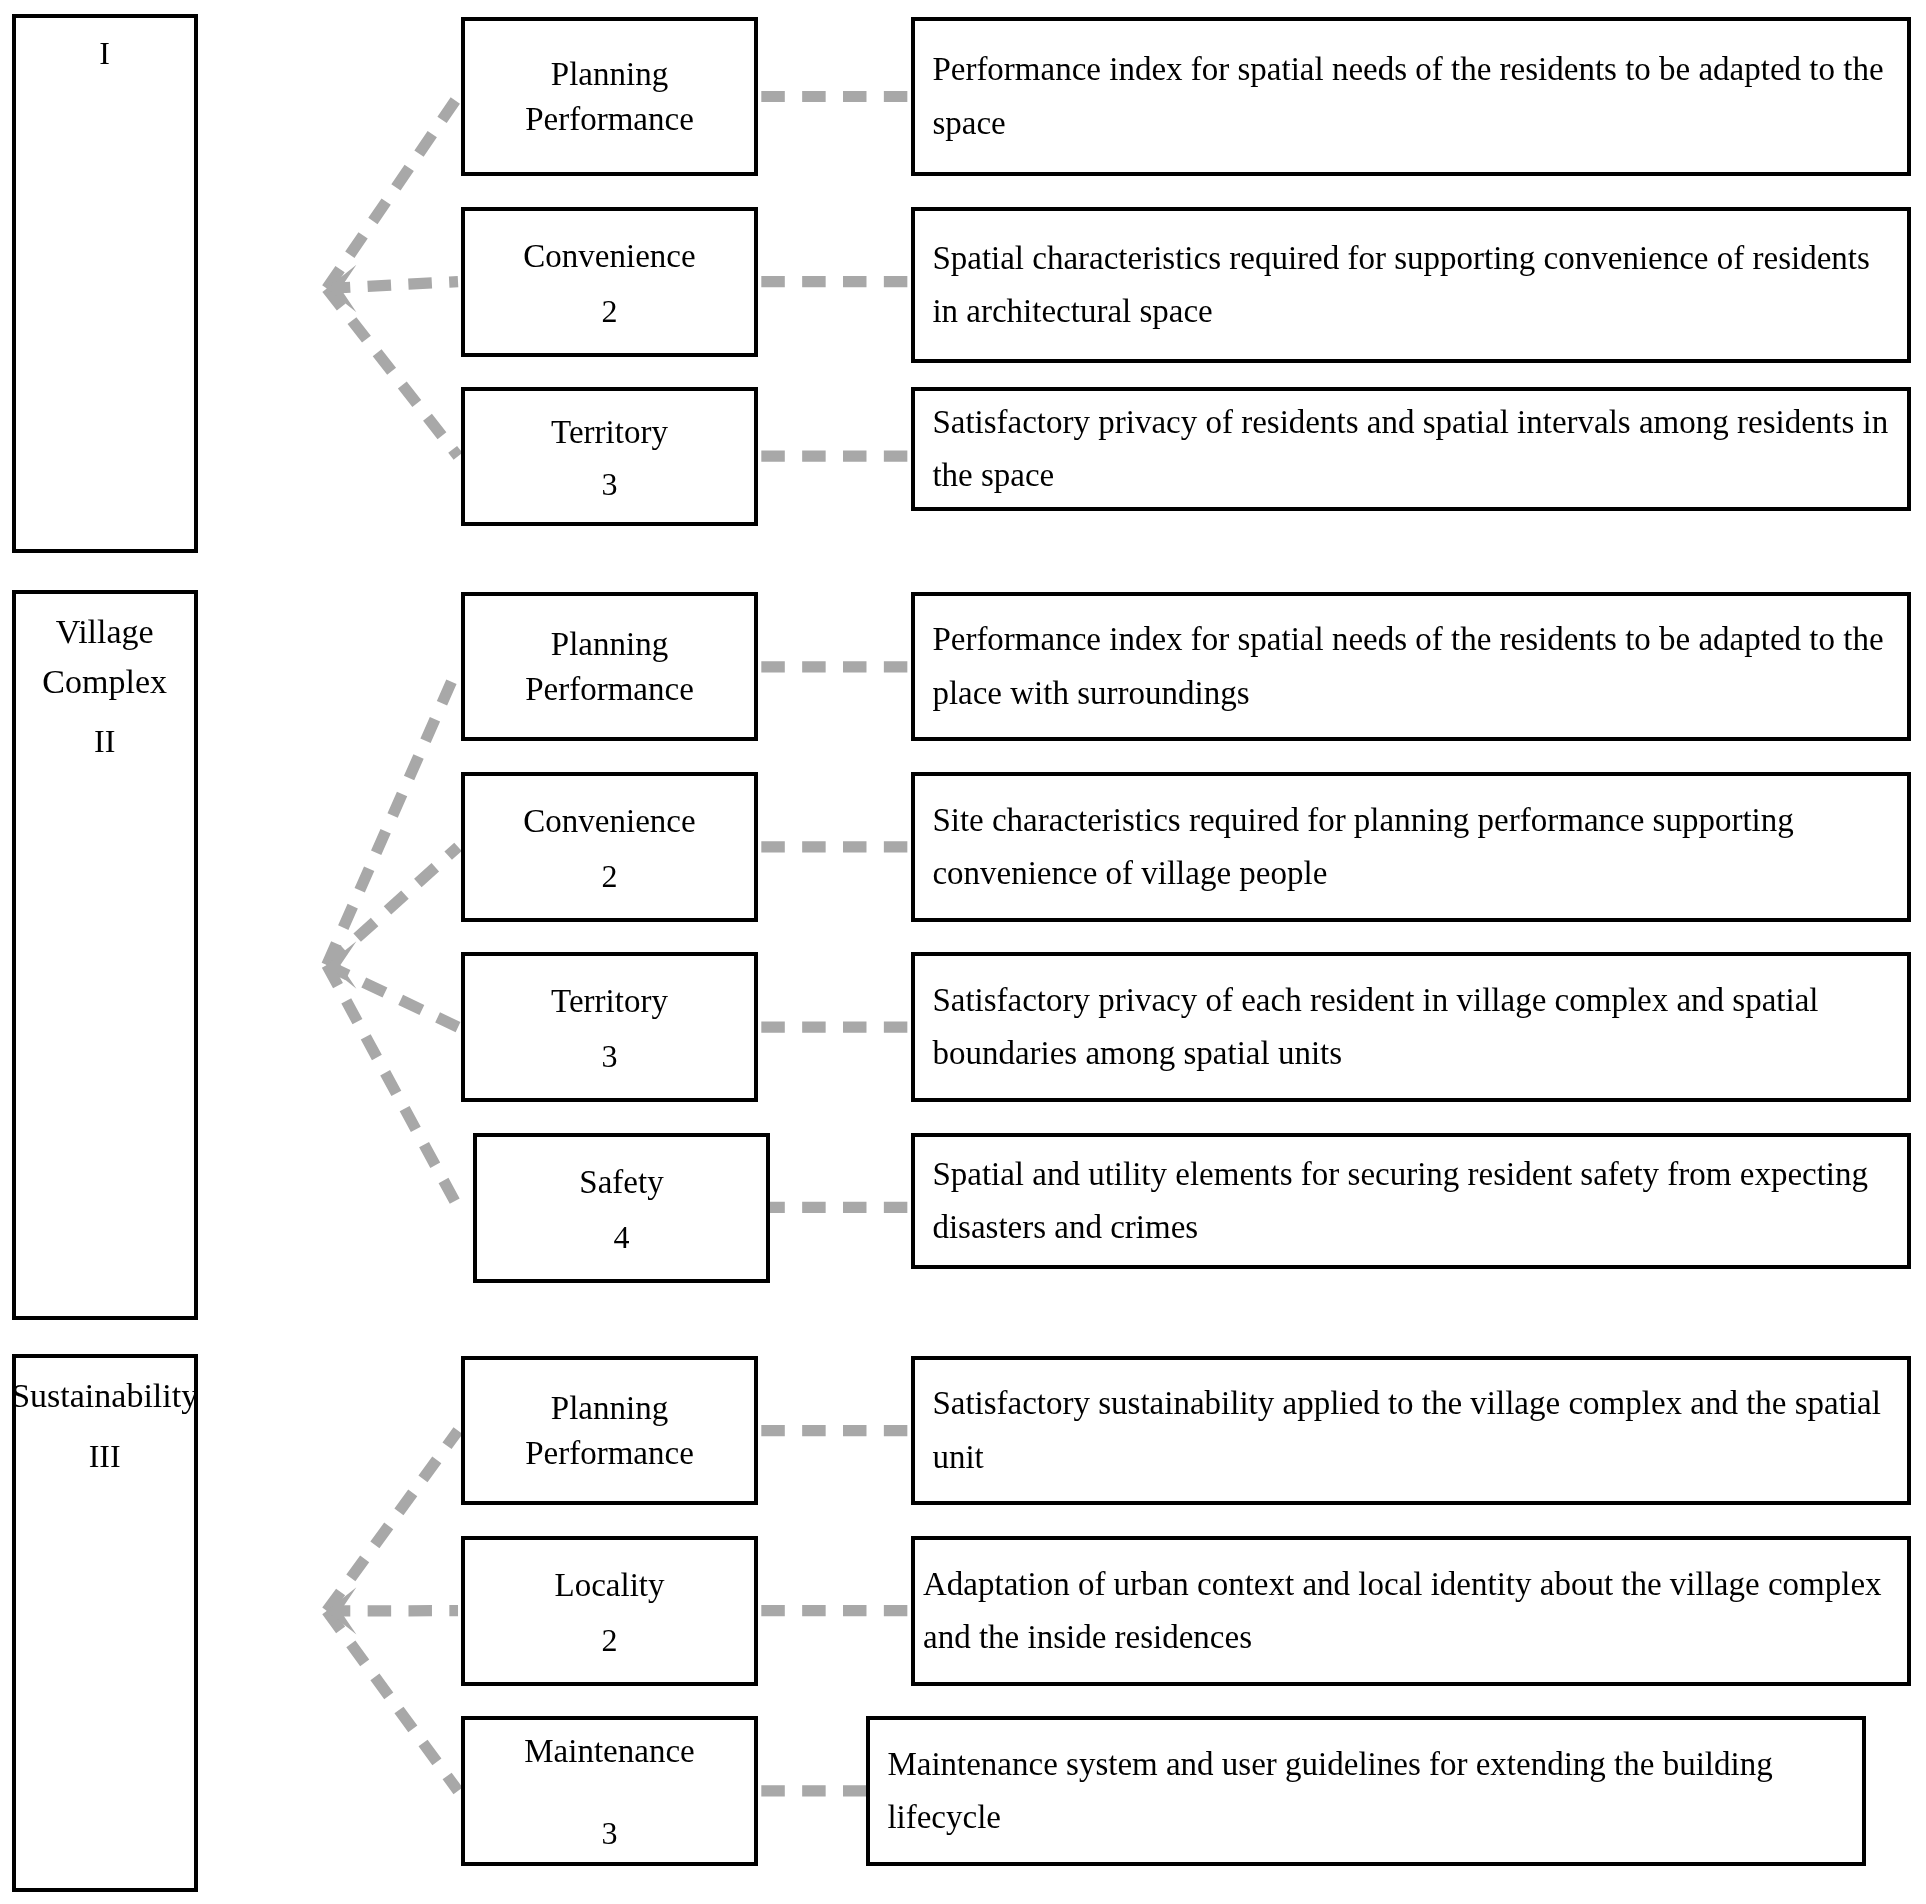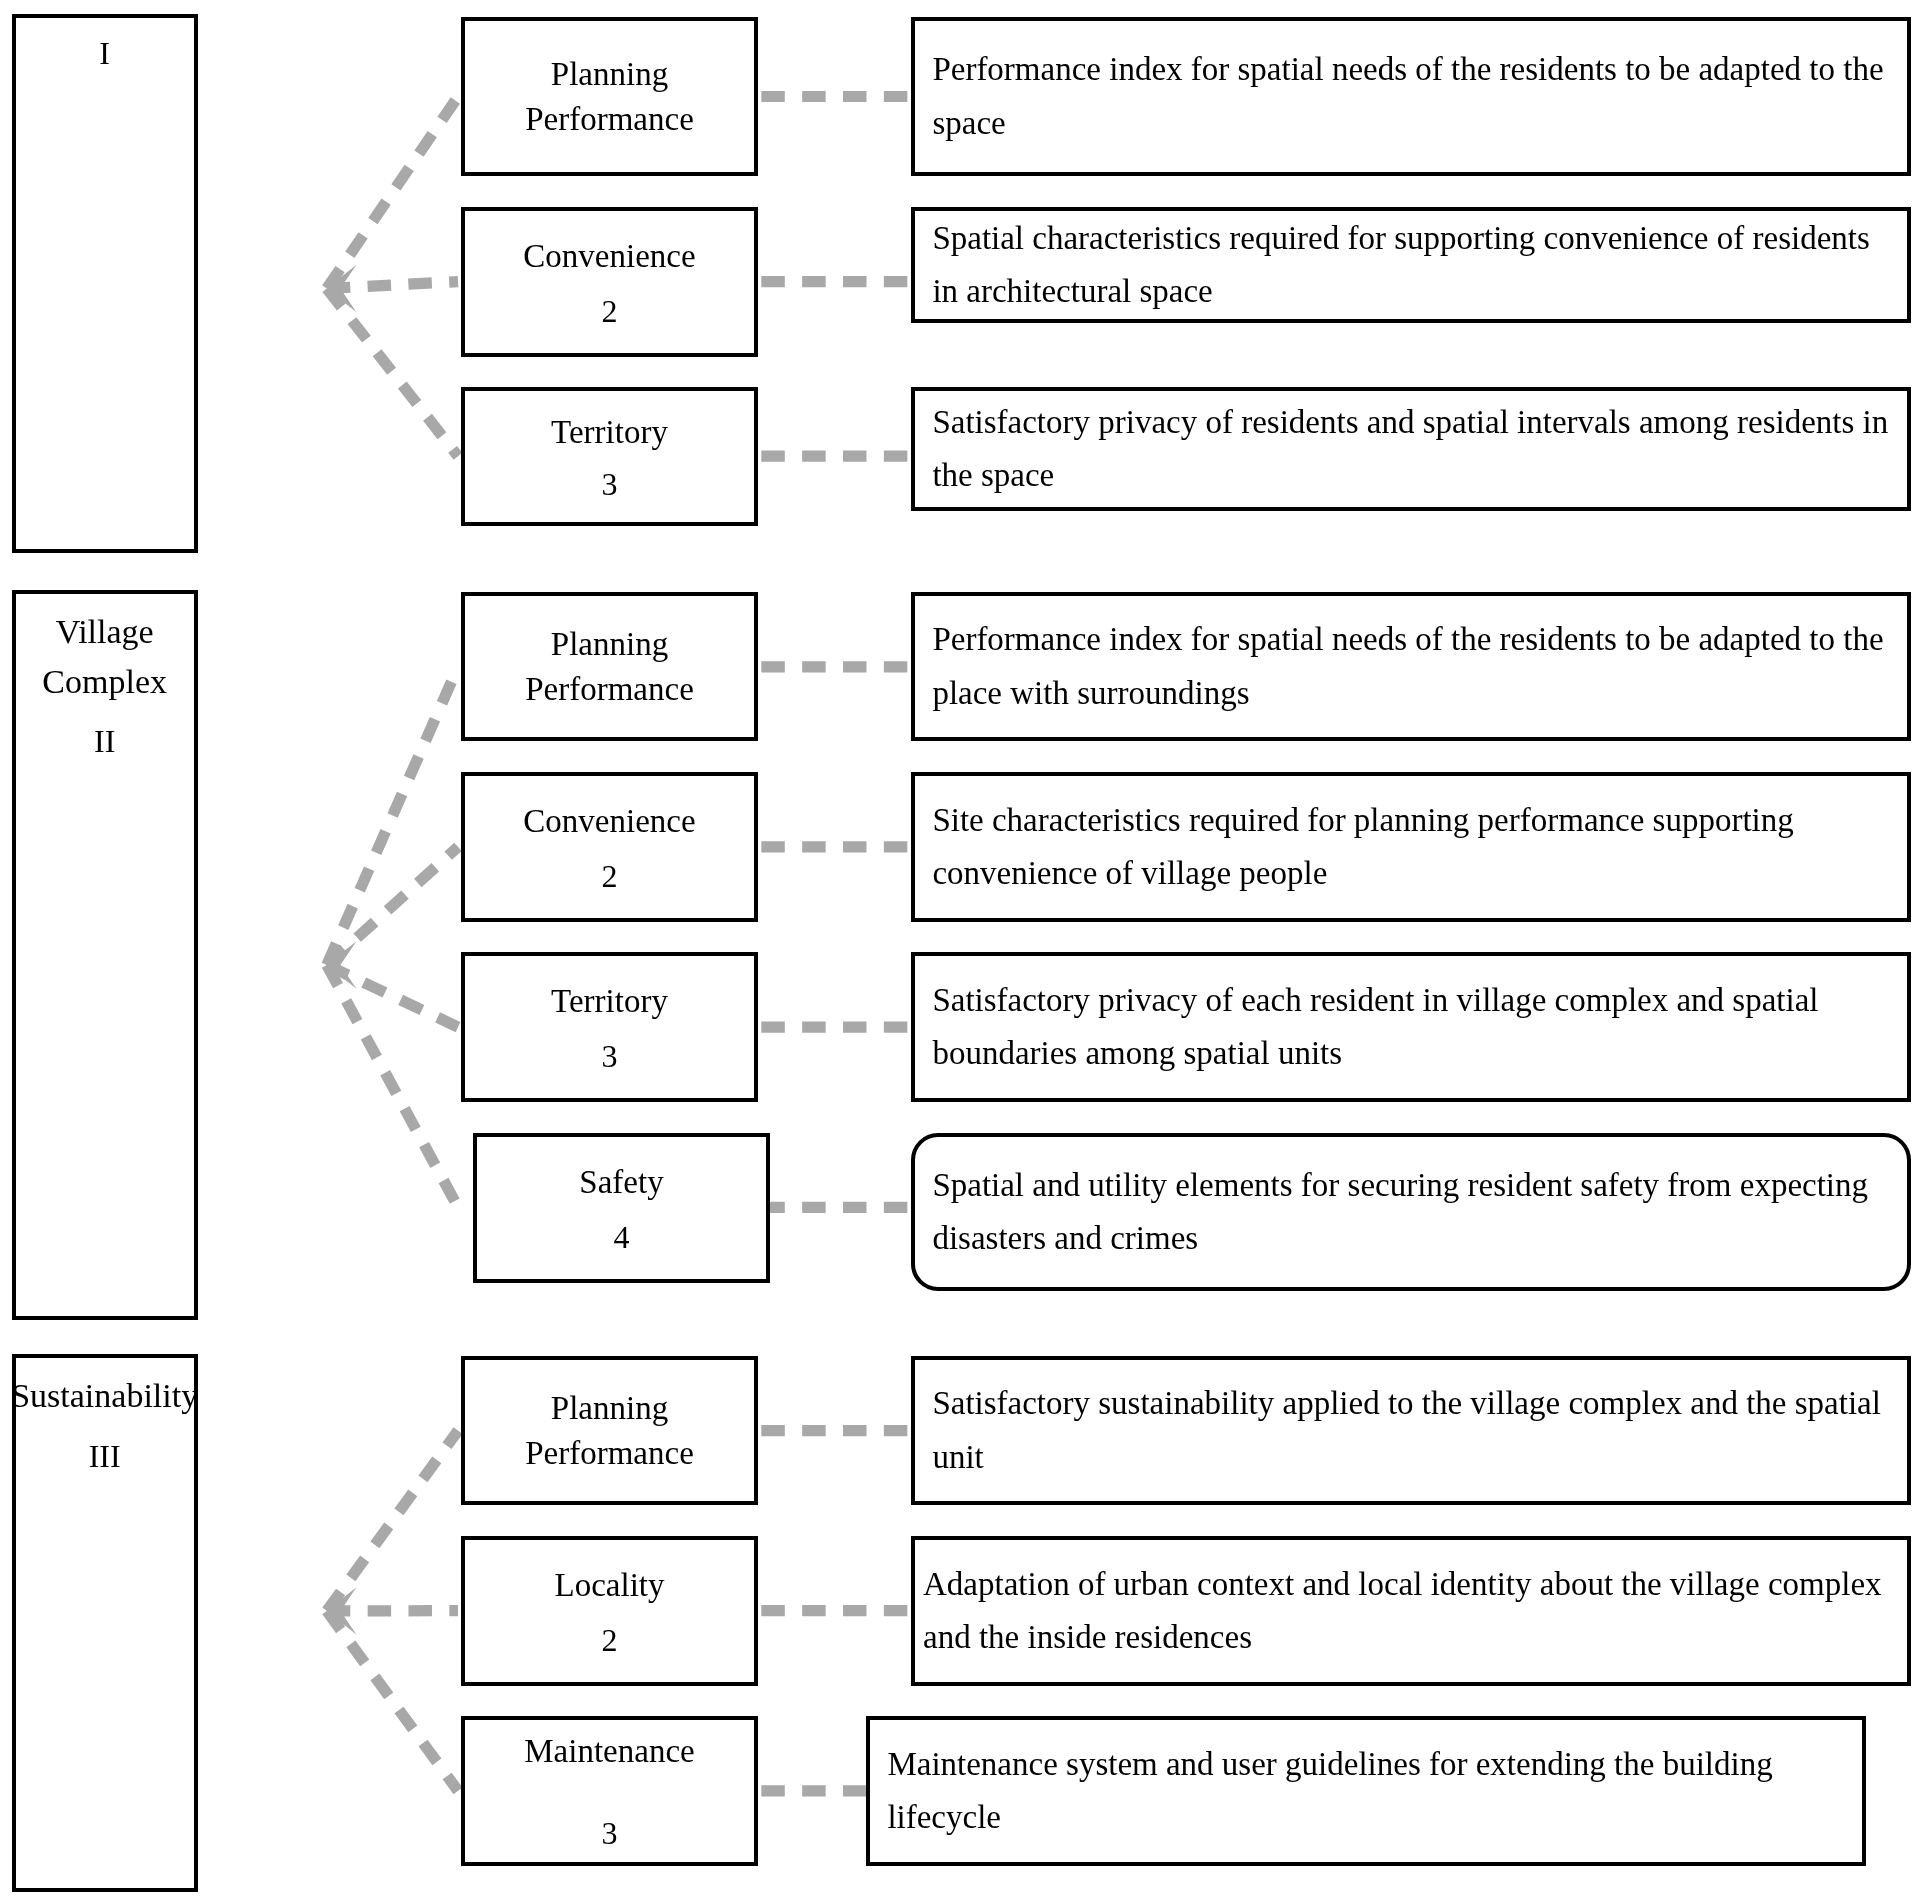--- a/index.html
+++ b/index.html
@@ -121,21 +121,21 @@
         <div class="crit-title">Planning
 Performance</div>
       </div>
       <div class="box desc-box" style="left: 911px; top: 17px; width: 1000px; height: 159px;">
         <div class="desc-text">Performance index for spatial needs of the residents to be adapted to the space</div>
       </div>
       <div class="box crit-box" style="left: 461px; top: 207px; width: 297px; height: 150px;">
         <div class="crit-title">Convenience</div>
         <div class="crit-num">2</div>
       </div>
-      <div class="box desc-box" style="left: 911px; top: 207px; width: 1000px; height: 116px;">
+      <div class="box desc-box" style="left: 911px; top: 207px; width: 1000px; height: 156px;">
         <div class="desc-text">Spatial characteristics required for supporting convenience of residents in architectural space</div>
       </div>
       <div class="box crit-box" style="left: 461px; top: 387px; width: 297px; height: 139px;">
         <div class="crit-title">Territory</div>
         <div class="crit-num">3</div>
       </div>
       <div class="box desc-box" style="left: 911px; top: 387px; width: 1000px; height: 124px;">
         <div class="desc-text">Satisfactory privacy of residents and spatial intervals among residents in the space</div>
       </div>
       <div class="box cat-box" style="left: 11.7px; top: 590px; width: 186px; height: 730px;">
@@ -161,21 +161,21 @@
         <div class="crit-title">Territory</div>
         <div class="crit-num">3</div>
       </div>
       <div class="box desc-box" style="left: 911px; top: 952px; width: 1000px; height: 150px;">
         <div class="desc-text">Satisfactory privacy of each resident in village complex and spatial boundaries among spatial units</div>
       </div>
       <div class="box crit-box" style="left: 473px; top: 1133px; width: 297px; height: 150px;">
         <div class="crit-title">Safety</div>
         <div class="crit-num">4</div>
       </div>
-      <div class="box desc-box" style="left: 911px; top: 1133px; width: 1000px; height: 158px; border-radius: 27px;">
+      <div class="box desc-box" style="left: 911px; top: 1133px; width: 1000px; height: 136px;">
         <div class="desc-text">Spatial and utility elements for securing resident safety from expecting disasters and crimes</div>
       </div>
       <div class="box cat-box" style="left: 11.7px; top: 1354px; width: 186px; height: 538px;">
         <div class="cat-title">Sustainability</div>
         <div class="cat-numeral">III</div>
       </div>
       <div class="box crit-box" style="left: 461px; top: 1356px; width: 297px; height: 149px;">
         <div class="crit-title">Planning
 Performance</div>
       </div>

